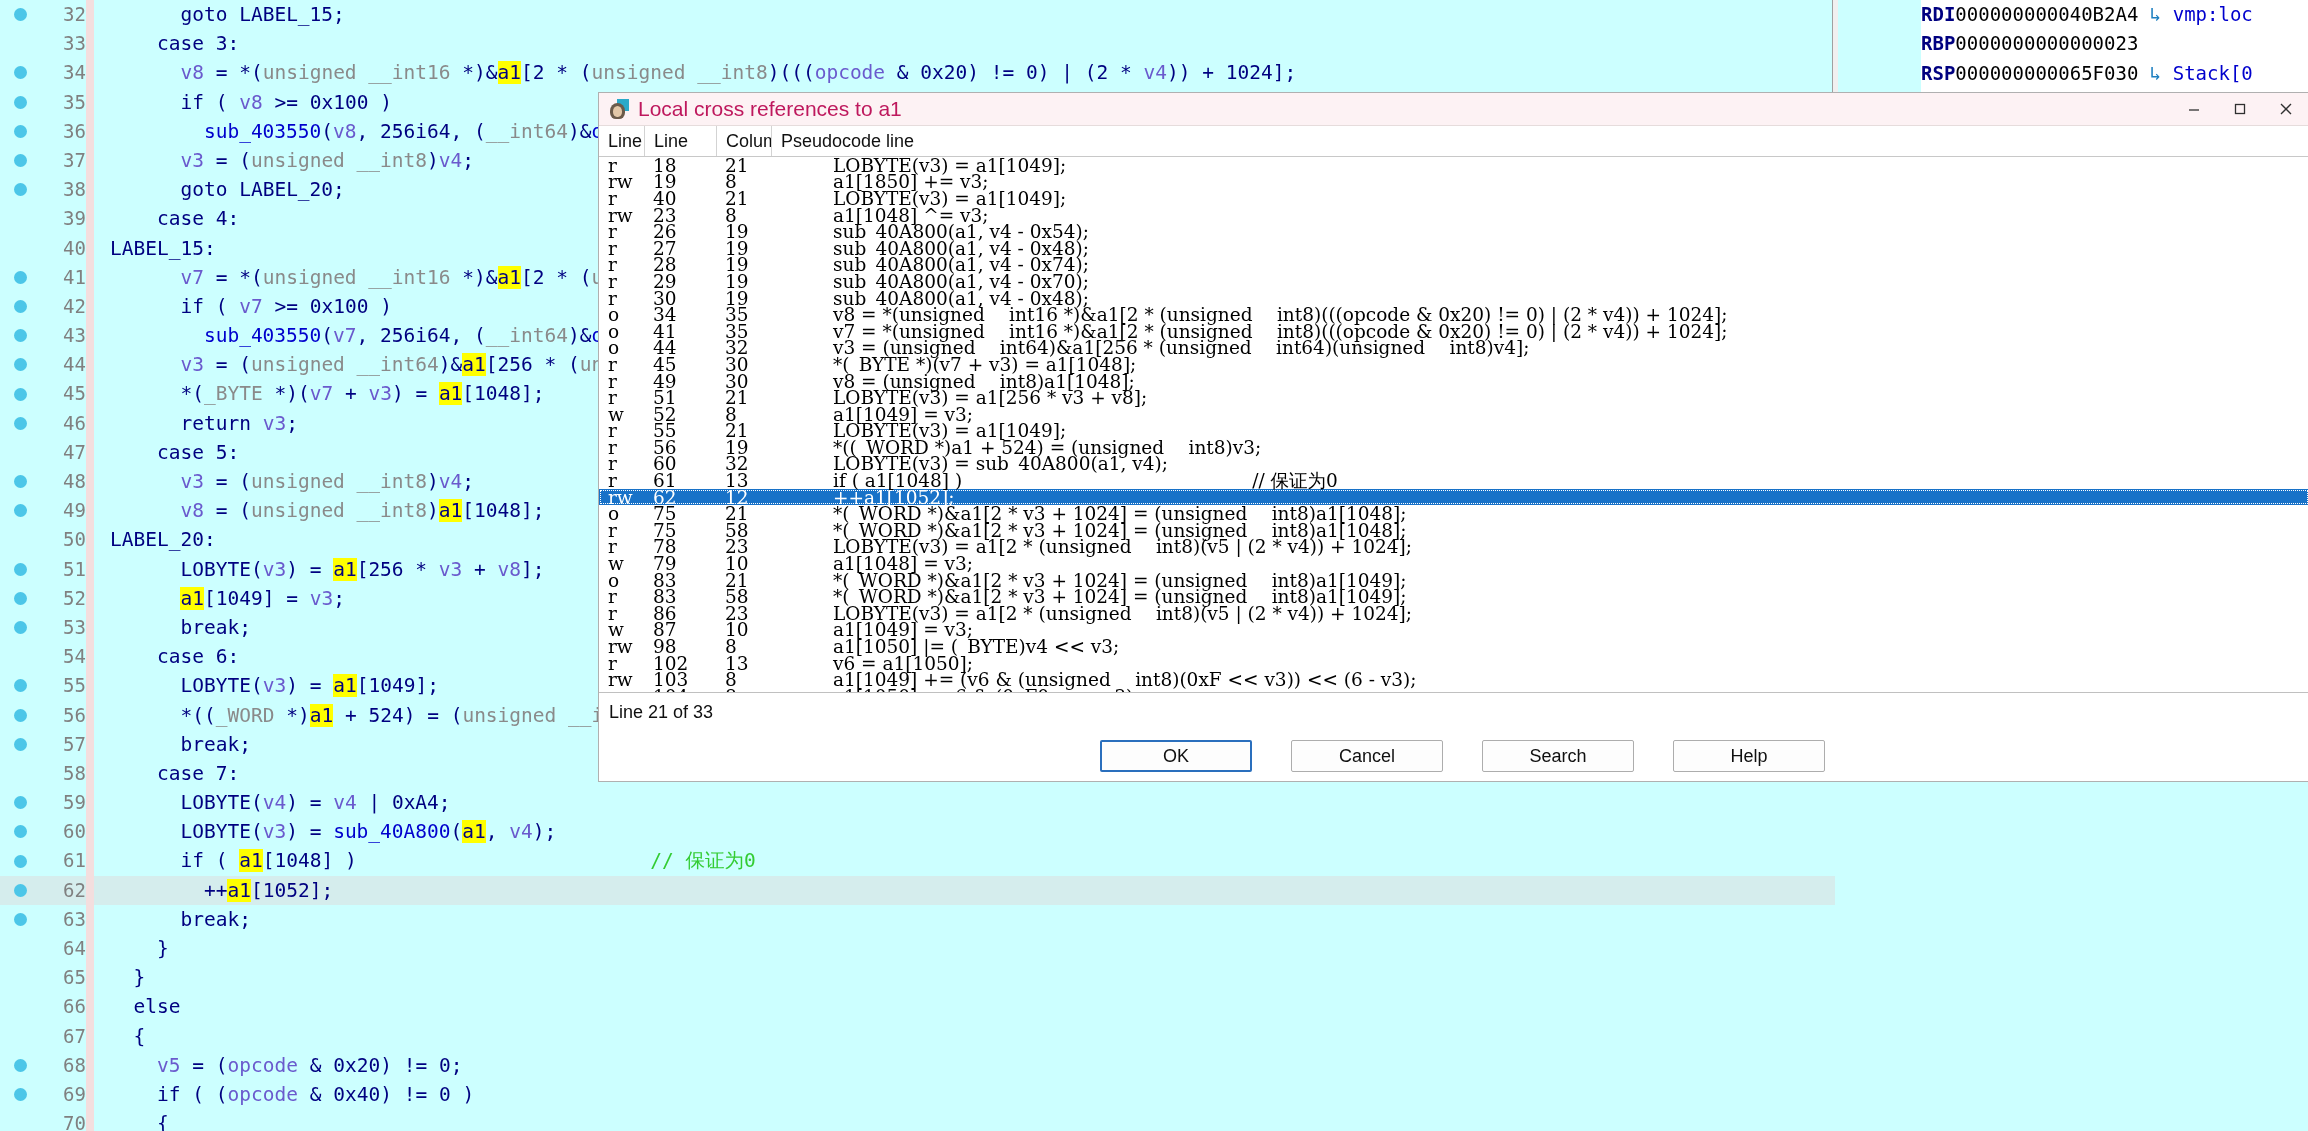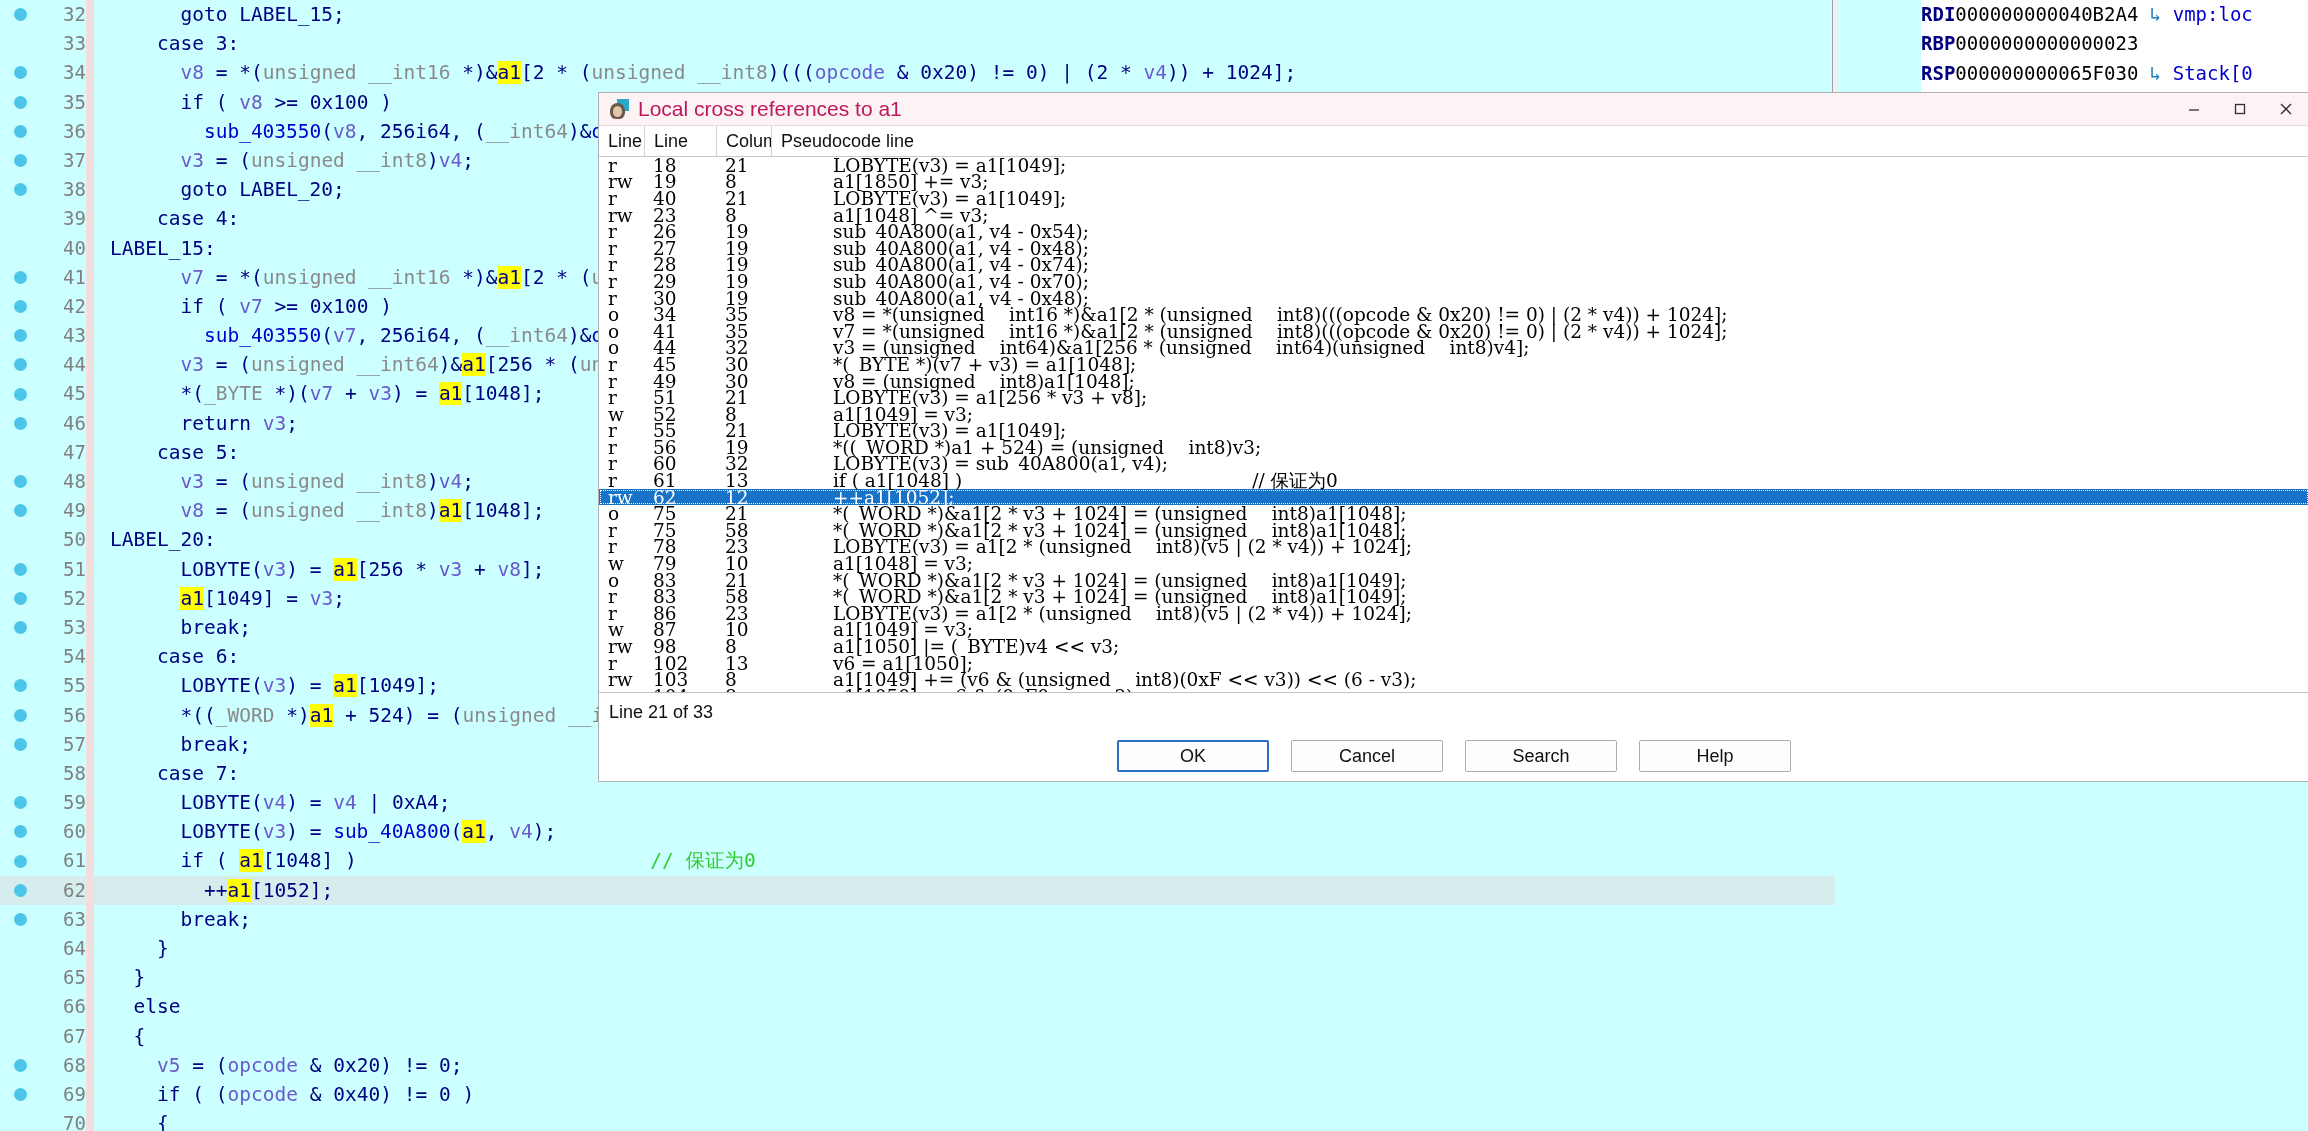--- a/index.html
+++ b/index.html
@@ -104,20 +104,21 @@
     font-size:18px;color:#101010;background:#ffffff;
   }
   #dlg-buttons{
     height:50px;flex:0 0 50px;display:flex;align-items:center;justify-content:center;gap:22px;
     background:#ffffff;
   }
   .dbtn{
     width:152px;height:32px;border:1px solid #adadad;background:#fdfdfd;
     font-size:18px;color:#101010;display:flex;align-items:center;justify-content:center;
     border-radius:2px;
+    margin-left:17px;
   }
   .dbtn.default{border:2px solid #2a6fbd;}
 </style>
 </head>
 <body>
 
 <div id="ida-root">
 
   <div class="pseudo-pane" id="pseudo-pane"><div class="code-row"><span class="bp-gutter"><span class="dot"></span></span><span class="lnum">32</span><span class="sep"></span><span class="ctext">      <span class="kw">goto</span> <span class="kw">LABEL_15</span><span class="plain">;</span></span></div><div class="code-row"><span class="bp-gutter"></span><span class="lnum">33</span><span class="sep"></span><span class="ctext">    <span class="kw">case</span> <span class="num">3</span><span class="plain">:</span></span></div><div class="code-row"><span class="bp-gutter"><span class="dot"></span></span><span class="lnum">34</span><span class="sep"></span><span class="ctext">      <span class="var">v8</span> <span class="plain">=</span> <span class="plain">*</span><span class="plain">(</span><span class="ty">unsigned</span> <span class="ty">__int16</span> <span class="plain">*</span><span class="plain">)</span><span class="plain">&amp;</span><span class="hl">a1</span><span class="plain">[</span><span class="num">2</span> <span class="plain">*</span> <span class="plain">(</span><span class="ty">unsigned</span> <span class="ty">__int8</span><span class="plain">)</span><span class="plain">(</span><span class="plain">(</span><span class="plain">(</span><span class="var">opcode</span> <span class="plain">&amp;</span> <span class="num">0</span><span class="plain">x20</span><span class="plain">)</span> <span class="plain">!</span><span class="plain">=</span> <span class="num">0</span><span class="plain">)</span> <span class="plain">|</span> <span class="plain">(</span><span class="num">2</span> <span class="plain">*</span> <span class="var">v4</span><span class="plain">)</span><span class="plain">)</span> <span class="plain">+</span> <span class="num">1</span><span class="num">0</span><span class="num">2</span><span class="num">4</span><span class="plain">]</span><span class="plain">;</span></span></div><div class="code-row"><span class="bp-gutter"><span class="dot"></span></span><span class="lnum">35</span><span class="sep"></span><span class="ctext">      <span class="kw">if</span> <span class="plain">(</span> <span class="var">v8</span> <span class="plain">&gt;</span><span class="plain">=</span> <span class="num">0</span><span class="plain">x100</span> <span class="plain">)</span></span></div><div class="code-row"><span class="bp-gutter"><span class="dot"></span></span><span class="lnum">36</span><span class="sep"></span><span class="ctext">        <span class="fn">sub_403550</span><span class="plain">(</span><span class="var">v8</span><span class="plain">,</span> <span class="num">256i64</span><span class="plain">,</span> <span class="plain">(</span><span class="ty">__int64</span><span class="plain">)</span><span class="plain">&amp;</span><span class="fn">off_442EC0</span><span class="plain">)</span><span class="plain">;</span></span></div><div class="code-row"><span class="bp-gutter"><span class="dot"></span></span><span class="lnum">37</span><span class="sep"></span><span class="ctext">      <span class="var">v3</span> <span class="plain">=</span> <span class="plain">(</span><span class="ty">unsigned</span> <span class="ty">__int8</span><span class="plain">)</span><span class="var">v4</span><span class="plain">;</span></span></div><div class="code-row"><span class="bp-gutter"><span class="dot"></span></span><span class="lnum">38</span><span class="sep"></span><span class="ctext">      <span class="kw">goto</span> <span class="kw">LABEL_20</span><span class="plain">;</span></span></div><div class="code-row"><span class="bp-gutter"></span><span class="lnum">39</span><span class="sep"></span><span class="ctext">    <span class="kw">case</span> <span class="num">4</span><span class="plain">:</span></span></div><div class="code-row"><span class="bp-gutter"></span><span class="lnum">40</span><span class="sep"></span><span class="ctext"><span class="kw">LABEL_15</span><span class="plain">:</span></span></div><div class="code-row"><span class="bp-gutter"><span class="dot"></span></span><span class="lnum">41</span><span class="sep"></span><span class="ctext">      <span class="var">v7</span> <span class="plain">=</span> <span class="plain">*</span><span class="plain">(</span><span class="ty">unsigned</span> <span class="ty">__int16</span> <span class="plain">*</span><span class="plain">)</span><span class="plain">&amp;</span><span class="hl">a1</span><span class="plain">[</span><span class="num">2</span> <span class="plain">*</span> <span class="plain">(</span><span class="ty">unsigned</span> <span class="ty">__int8</span><span class="plain">)</span><span class="plain">(</span><span class="plain">(</span><span class="plain">(</span><span class="var">opcode</span> <span class="plain">&amp;</span> <span class="num">0</span><span class="plain">x20</span><span class="plain">)</span> <span class="plain">!</span><span class="plain">=</span> <span class="num">0</span><span class="plain">)</span> <span class="plain">|</span> <span class="plain">(</span><span class="num">2</span> <span class="plain">*</span> <span class="var">v4</span><span class="plain">)</span><span class="plain">)</span> <span class="plain">+</span> <span class="num">1</span><span class="num">0</span><span class="num">2</span><span class="num">4</span><span class="plain">]</span><span class="plain">;</span></span></div><div class="code-row"><span class="bp-gutter"><span class="dot"></span></span><span class="lnum">42</span><span class="sep"></span><span class="ctext">      <span class="kw">if</span> <span class="plain">(</span> <span class="var">v7</span> <span class="plain">&gt;</span><span class="plain">=</span> <span class="num">0</span><span class="plain">x100</span> <span class="plain">)</span></span></div><div class="code-row"><span class="bp-gutter"><span class="dot"></span></span><span class="lnum">43</span><span class="sep"></span><span class="ctext">        <span class="fn">sub_403550</span><span class="plain">(</span><span class="var">v7</span><span class="plain">,</span> <span class="num">256i64</span><span class="plain">,</span> <span class="plain">(</span><span class="ty">__int64</span><span class="plain">)</span><span class="plain">&amp;</span><span class="fn">off_442ED8</span><span class="plain">)</span><span class="plain">;</span></span></div><div class="code-row"><span class="bp-gutter"><span class="dot"></span></span><span class="lnum">44</span><span class="sep"></span><span class="ctext">      <span class="var">v3</span> <span class="plain">=</span> <span class="plain">(</span><span class="ty">unsigned</span> <span class="ty">__int64</span><span class="plain">)</span><span class="plain">&amp;</span><span class="hl">a1</span><span class="plain">[</span><span class="num">256</span> <span class="plain">*</span> <span class="plain">(</span><span class="ty">unsigned</span> <span class="ty">__int64</span><span class="plain">)</span><span class="plain">(</span><span class="ty">unsigned</span> <span class="ty">__int8</span><span class="plain">)</span><span class="var">v4</span><span class="plain">]</span><span class="plain">;</span></span></div><div class="code-row"><span class="bp-gutter"><span class="dot"></span></span><span class="lnum">45</span><span class="sep"></span><span class="ctext">      <span class="plain">*</span><span class="plain">(</span><span class="ty">_BYTE</span> <span class="plain">*</span><span class="plain">)</span><span class="plain">(</span><span class="var">v7</span> <span class="plain">+</span> <span class="var">v3</span><span class="plain">)</span> <span class="plain">=</span> <span class="hl">a1</span><span class="plain">[</span><span class="num">1</span><span class="num">0</span><span class="num">4</span><span class="num">8</span><span class="plain">]</span><span class="plain">;</span></span></div><div class="code-row"><span class="bp-gutter"><span class="dot"></span></span><span class="lnum">46</span><span class="sep"></span><span class="ctext">      <span class="kw">return</span> <span class="var">v3</span><span class="plain">;</span></span></div><div class="code-row"><span class="bp-gutter"></span><span class="lnum">47</span><span class="sep"></span><span class="ctext">    <span class="kw">case</span> <span class="num">5</span><span class="plain">:</span></span></div><div class="code-row"><span class="bp-gutter"><span class="dot"></span></span><span class="lnum">48</span><span class="sep"></span><span class="ctext">      <span class="var">v3</span> <span class="plain">=</span> <span class="plain">(</span><span class="ty">unsigned</span> <span class="ty">__int8</span><span class="plain">)</span><span class="var">v4</span><span class="plain">;</span></span></div><div class="code-row"><span class="bp-gutter"><span class="dot"></span></span><span class="lnum">49</span><span class="sep"></span><span class="ctext">      <span class="var">v8</span> <span class="plain">=</span> <span class="plain">(</span><span class="ty">unsigned</span> <span class="ty">__int8</span><span class="plain">)</span><span class="hl">a1</span><span class="plain">[</span><span class="num">1</span><span class="num">0</span><span class="num">4</span><span class="num">8</span><span class="plain">]</span><span class="plain">;</span></span></div><div class="code-row"><span class="bp-gutter"></span><span class="lnum">50</span><span class="sep"></span><span class="ctext"><span class="kw">LABEL_20</span><span class="plain">:</span></span></div><div class="code-row"><span class="bp-gutter"><span class="dot"></span></span><span class="lnum">51</span><span class="sep"></span><span class="ctext">      <span class="kw">LOBYTE</span><span class="plain">(</span><span class="var">v3</span><span class="plain">)</span> <span class="plain">=</span> <span class="hl">a1</span><span class="plain">[</span><span class="num">256</span> <span class="plain">*</span> <span class="var">v3</span> <span class="plain">+</span> <span class="var">v8</span><span class="plain">]</span><span class="plain">;</span></span></div><div class="code-row"><span class="bp-gutter"><span class="dot"></span></span><span class="lnum">52</span><span class="sep"></span><span class="ctext">      <span class="hl">a1</span><span class="plain">[</span><span class="num">1</span><span class="num">0</span><span class="num">4</span><span class="num">9</span><span class="plain">]</span> <span class="plain">=</span> <span class="var">v3</span><span class="plain">;</span></span></div><div class="code-row"><span class="bp-gutter"><span class="dot"></span></span><span class="lnum">53</span><span class="sep"></span><span class="ctext">      <span class="kw">break</span><span class="plain">;</span></span></div><div class="code-row"><span class="bp-gutter"></span><span class="lnum">54</span><span class="sep"></span><span class="ctext">    <span class="kw">case</span> <span class="num">6</span><span class="plain">:</span></span></div><div class="code-row"><span class="bp-gutter"><span class="dot"></span></span><span class="lnum">55</span><span class="sep"></span><span class="ctext">      <span class="kw">LOBYTE</span><span class="plain">(</span><span class="var">v3</span><span class="plain">)</span> <span class="plain">=</span> <span class="hl">a1</span><span class="plain">[</span><span class="num">1</span><span class="num">0</span><span class="num">4</span><span class="num">9</span><span class="plain">]</span><span class="plain">;</span></span></div><div class="code-row"><span class="bp-gutter"><span class="dot"></span></span><span class="lnum">56</span><span class="sep"></span><span class="ctext">      <span class="plain">*</span><span class="plain">(</span><span class="plain">(</span><span class="ty">_WORD</span> <span class="plain">*</span><span class="plain">)</span><span class="hl">a1</span> <span class="plain">+</span> <span class="num">5</span><span class="num">2</span><span class="num">4</span><span class="plain">)</span> <span class="plain">=</span> <span class="plain">(</span><span class="ty">unsigned</span> <span class="ty">__int8</span><span class="plain">)</span><span class="var">v3</span><span class="plain">;</span></span></div><div class="code-row"><span class="bp-gutter"><span class="dot"></span></span><span class="lnum">57</span><span class="sep"></span><span class="ctext">      <span class="kw">break</span><span class="plain">;</span></span></div><div class="code-row"><span class="bp-gutter"></span><span class="lnum">58</span><span class="sep"></span><span class="ctext">    <span class="kw">case</span> <span class="num">7</span><span class="plain">:</span></span></div><div class="code-row"><span class="bp-gutter"><span class="dot"></span></span><span class="lnum">59</span><span class="sep"></span><span class="ctext">      <span class="kw">LOBYTE</span><span class="plain">(</span><span class="var">v4</span><span class="plain">)</span> <span class="plain">=</span> <span class="var">v4</span> <span class="plain">|</span> <span class="num">0</span><span class="plain">xA4</span><span class="plain">;</span></span></div><div class="code-row"><span class="bp-gutter"><span class="dot"></span></span><span class="lnum">60</span><span class="sep"></span><span class="ctext">      <span class="kw">LOBYTE</span><span class="plain">(</span><span class="var">v3</span><span class="plain">)</span> <span class="plain">=</span> <span class="fn">sub_40A800</span><span class="plain">(</span><span class="hl">a1</span><span class="plain">,</span> <span class="var">v4</span><span class="plain">)</span><span class="plain">;</span></span></div><div class="code-row"><span class="bp-gutter"><span class="dot"></span></span><span class="lnum">61</span><span class="sep"></span><span class="ctext">      <span class="kw">if</span> <span class="plain">(</span> <span class="hl">a1</span><span class="plain">[</span><span class="num">1</span><span class="num">0</span><span class="num">4</span><span class="num">8</span><span class="plain">]</span> <span class="plain">)</span>                         <span class="cmt">// 保证为0</span></span></div><div class="code-row cur"><span class="bp-gutter"><span class="dot"></span></span><span class="lnum">62</span><span class="sep"></span><span class="ctext">        <span class="plain">+</span><span class="plain">+</span><span class="hl">a1</span><span class="plain">[</span><span class="num">1</span><span class="num">0</span><span class="num">5</span><span class="num">2</span><span class="plain">]</span><span class="plain">;</span></span></div><div class="code-row"><span class="bp-gutter"><span class="dot"></span></span><span class="lnum">63</span><span class="sep"></span><span class="ctext">      <span class="kw">break</span><span class="plain">;</span></span></div><div class="code-row"><span class="bp-gutter"></span><span class="lnum">64</span><span class="sep"></span><span class="ctext">    <span class="plain">}</span></span></div><div class="code-row"><span class="bp-gutter"></span><span class="lnum">65</span><span class="sep"></span><span class="ctext">  <span class="plain">}</span></span></div><div class="code-row"><span class="bp-gutter"></span><span class="lnum">66</span><span class="sep"></span><span class="ctext">  <span class="kw">else</span></span></div><div class="code-row"><span class="bp-gutter"></span><span class="lnum">67</span><span class="sep"></span><span class="ctext">  <span class="plain">{</span></span></div><div class="code-row"><span class="bp-gutter"><span class="dot"></span></span><span class="lnum">68</span><span class="sep"></span><span class="ctext">    <span class="var">v5</span> <span class="plain">=</span> <span class="plain">(</span><span class="var">opcode</span> <span class="plain">&amp;</span> <span class="num">0</span><span class="plain">x20</span><span class="plain">)</span> <span class="plain">!</span><span class="plain">=</span> <span class="num">0</span><span class="plain">;</span></span></div><div class="code-row"><span class="bp-gutter"><span class="dot"></span></span><span class="lnum">69</span><span class="sep"></span><span class="ctext">    <span class="kw">if</span> <span class="plain">(</span> <span class="plain">(</span><span class="var">opcode</span> <span class="plain">&amp;</span> <span class="num">0</span><span class="plain">x40</span><span class="plain">)</span> <span class="plain">!</span><span class="plain">=</span> <span class="num">0</span> <span class="plain">)</span></span></div><div class="code-row"><span class="bp-gutter"></span><span class="lnum">70</span><span class="sep"></span><span class="ctext">    <span class="plain">{</span></span></div></div>
 

